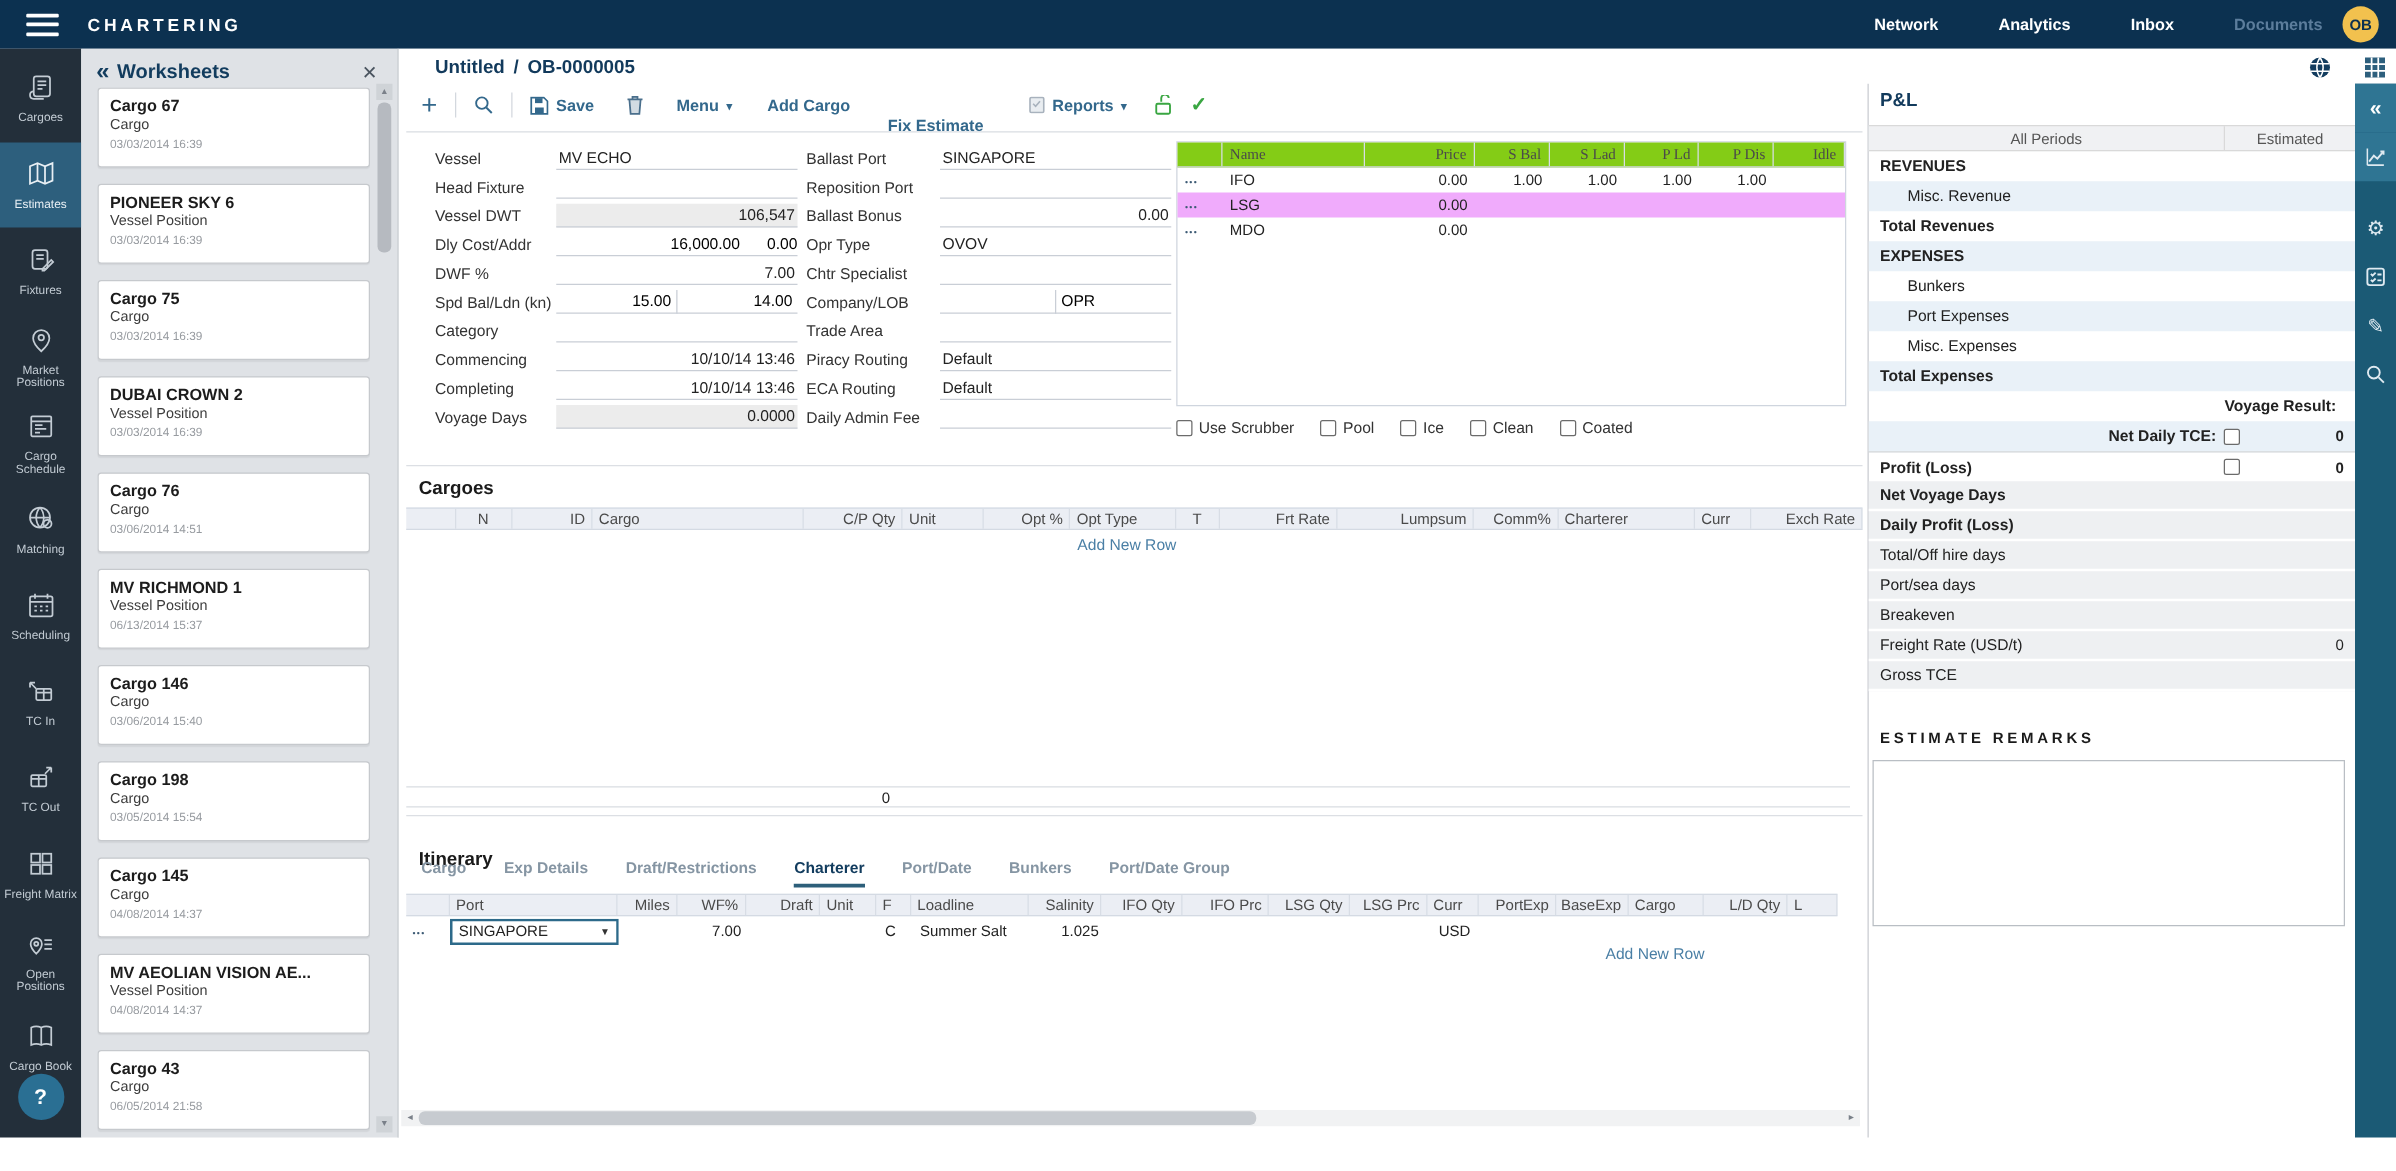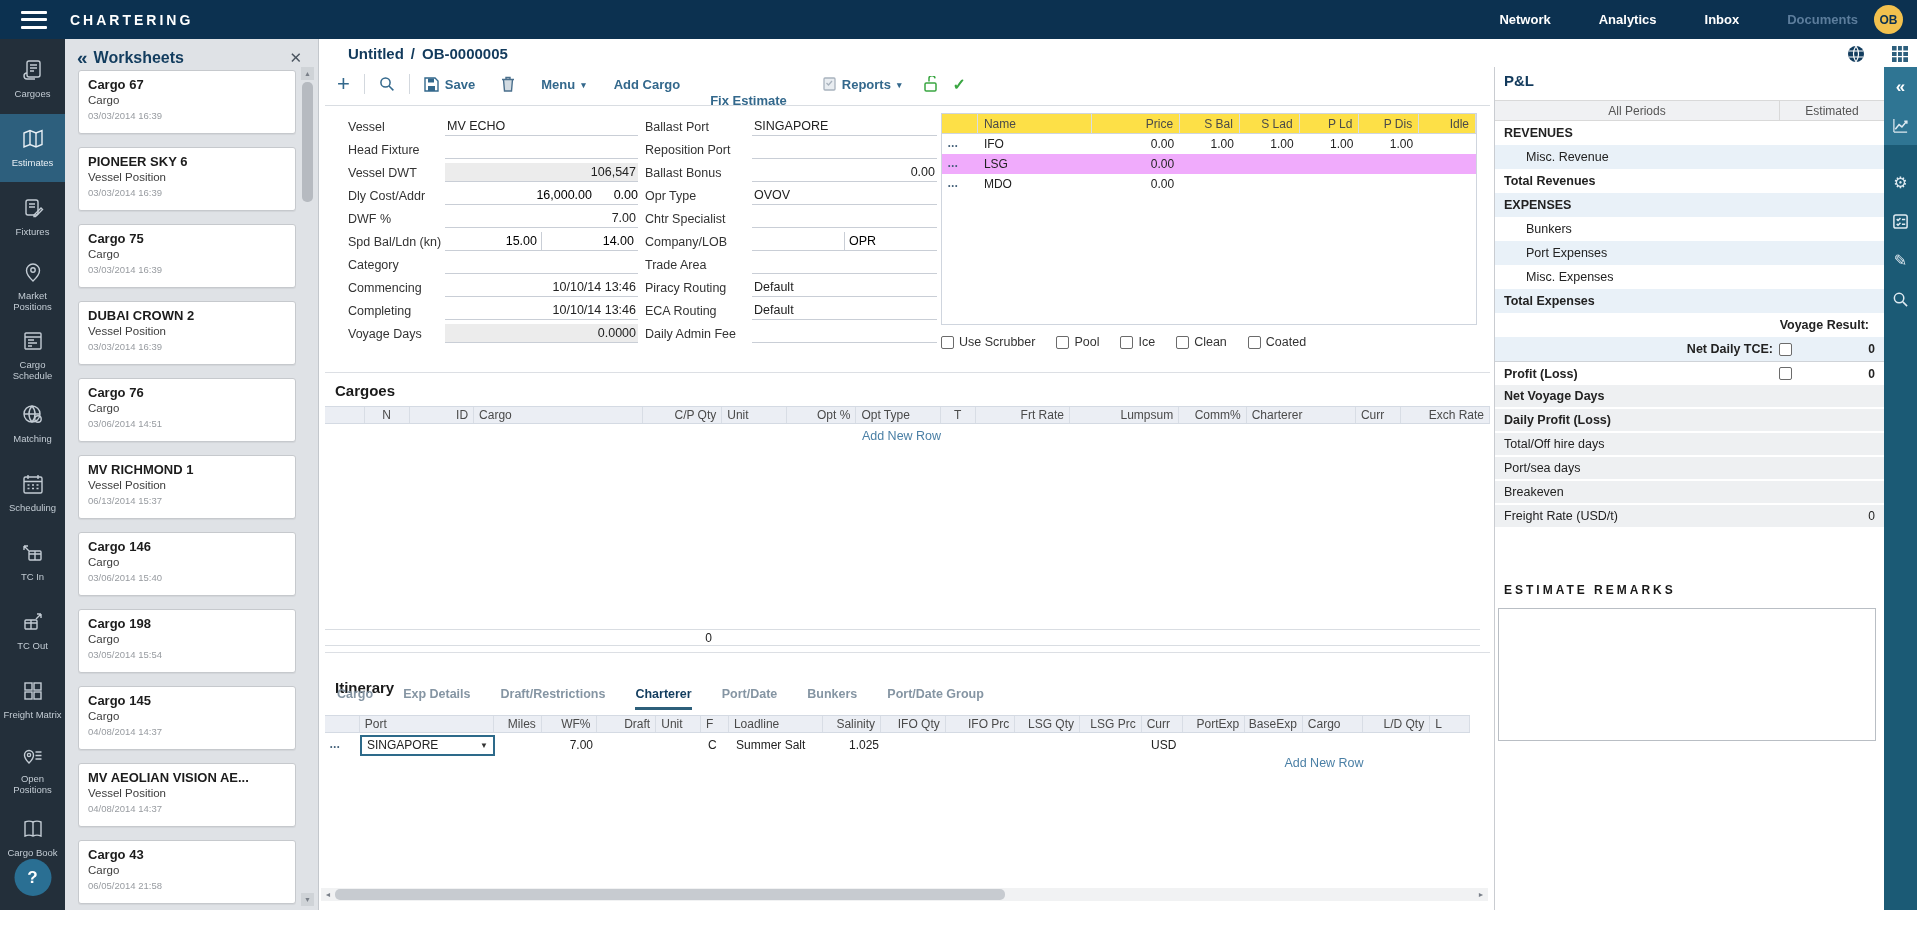--- a/index.html
+++ b/index.html
@@ -82,21 +82,21 @@
   .f-field.r { justify-content:flex-end; }
   .f-dual { flex:1; height:19px; border-bottom:1px solid #c9ced6; display:flex; align-items:center; font-size:12.5px; cursor:text; }
   .f-dual .v1 { flex:1; text-align:right; } .f-dual .v2 { width:46px; text-align:right; }
   .f-split { flex:1; display:flex; height:19px; }
   .f-split .half { flex:1; border-bottom:1px solid #c9ced6; font-size:12.5px; display:flex; align-items:center; padding:0 4px; cursor:text; }
   .f-split .half + .half { border-left:1px solid #c9ced6; }
   .f-split .half.r { justify-content:flex-end; }
 
   
   .bunkers { position:absolute; top:74px; left:622px; width:536px; height:212px; border:1px solid #cfd5de; background:#fff; }
-  .bk-head { display:flex; height:20px; background:#fde047; border-bottom:1px solid #cfd5de; }
+  .bk-head { display:flex; height:20px; background:#84cc16; border-bottom:1px solid #cfd5de;font-family:Liberation Serif, serif; }
   .bk-head .c { font-size:12px; color:#4a4a4a; display:flex; align-items:center; padding:0 6px; border-right:1px solid #d8dde5; }
   .bk-row { display:flex; height:20px; align-items:center; }
   .bk-row.alt { background:#f0abfc; }
   .bk-row .c { font-size:12px; color:#222; padding:0 6px; }
   .r-al { justify-content:flex-end; text-align:right; }
   .dots { color:#3c5a74; font-size:7px; letter-spacing:1px; cursor:pointer; }
 
   .flags { position:absolute; top:296px; left:622px; display:flex; gap:21px; align-items:center; }
   .flag { display:flex; align-items:center; gap:5px; font-size:12.5px; color:#333; }
   .cb { width:13px; height:13px; border:1px solid #6b6b6b; border-radius:2px; background:#fff; display:inline-block; cursor:pointer; }
@@ -744,20 +744,23 @@
             </div>
             <div class="pnl-row grayrow">
               <div class="lbl">Breakeven</div>
             </div>
             <div class="pnl-row grayrow">
               <div class="lbl">Freight Rate (USD/t)</div>
               <div class="valcol">
                 <span class="val">0</span>
               </div>
             </div>
+            <div class="pnl-row grayrow">
+              <div class="lbl">Gross TCE</div>
+            </div>
           </div>
         <div class="pnl-remarks-title">ESTIMATE REMARKS</div>
         <div class="pnl-remarks-box"></div>
       </div>
 
       <div class="strip">
         <div class="strip-tile lit">
             <span class="strip-chev">«</span>
           </div>
         <div class="strip-tile lit">

